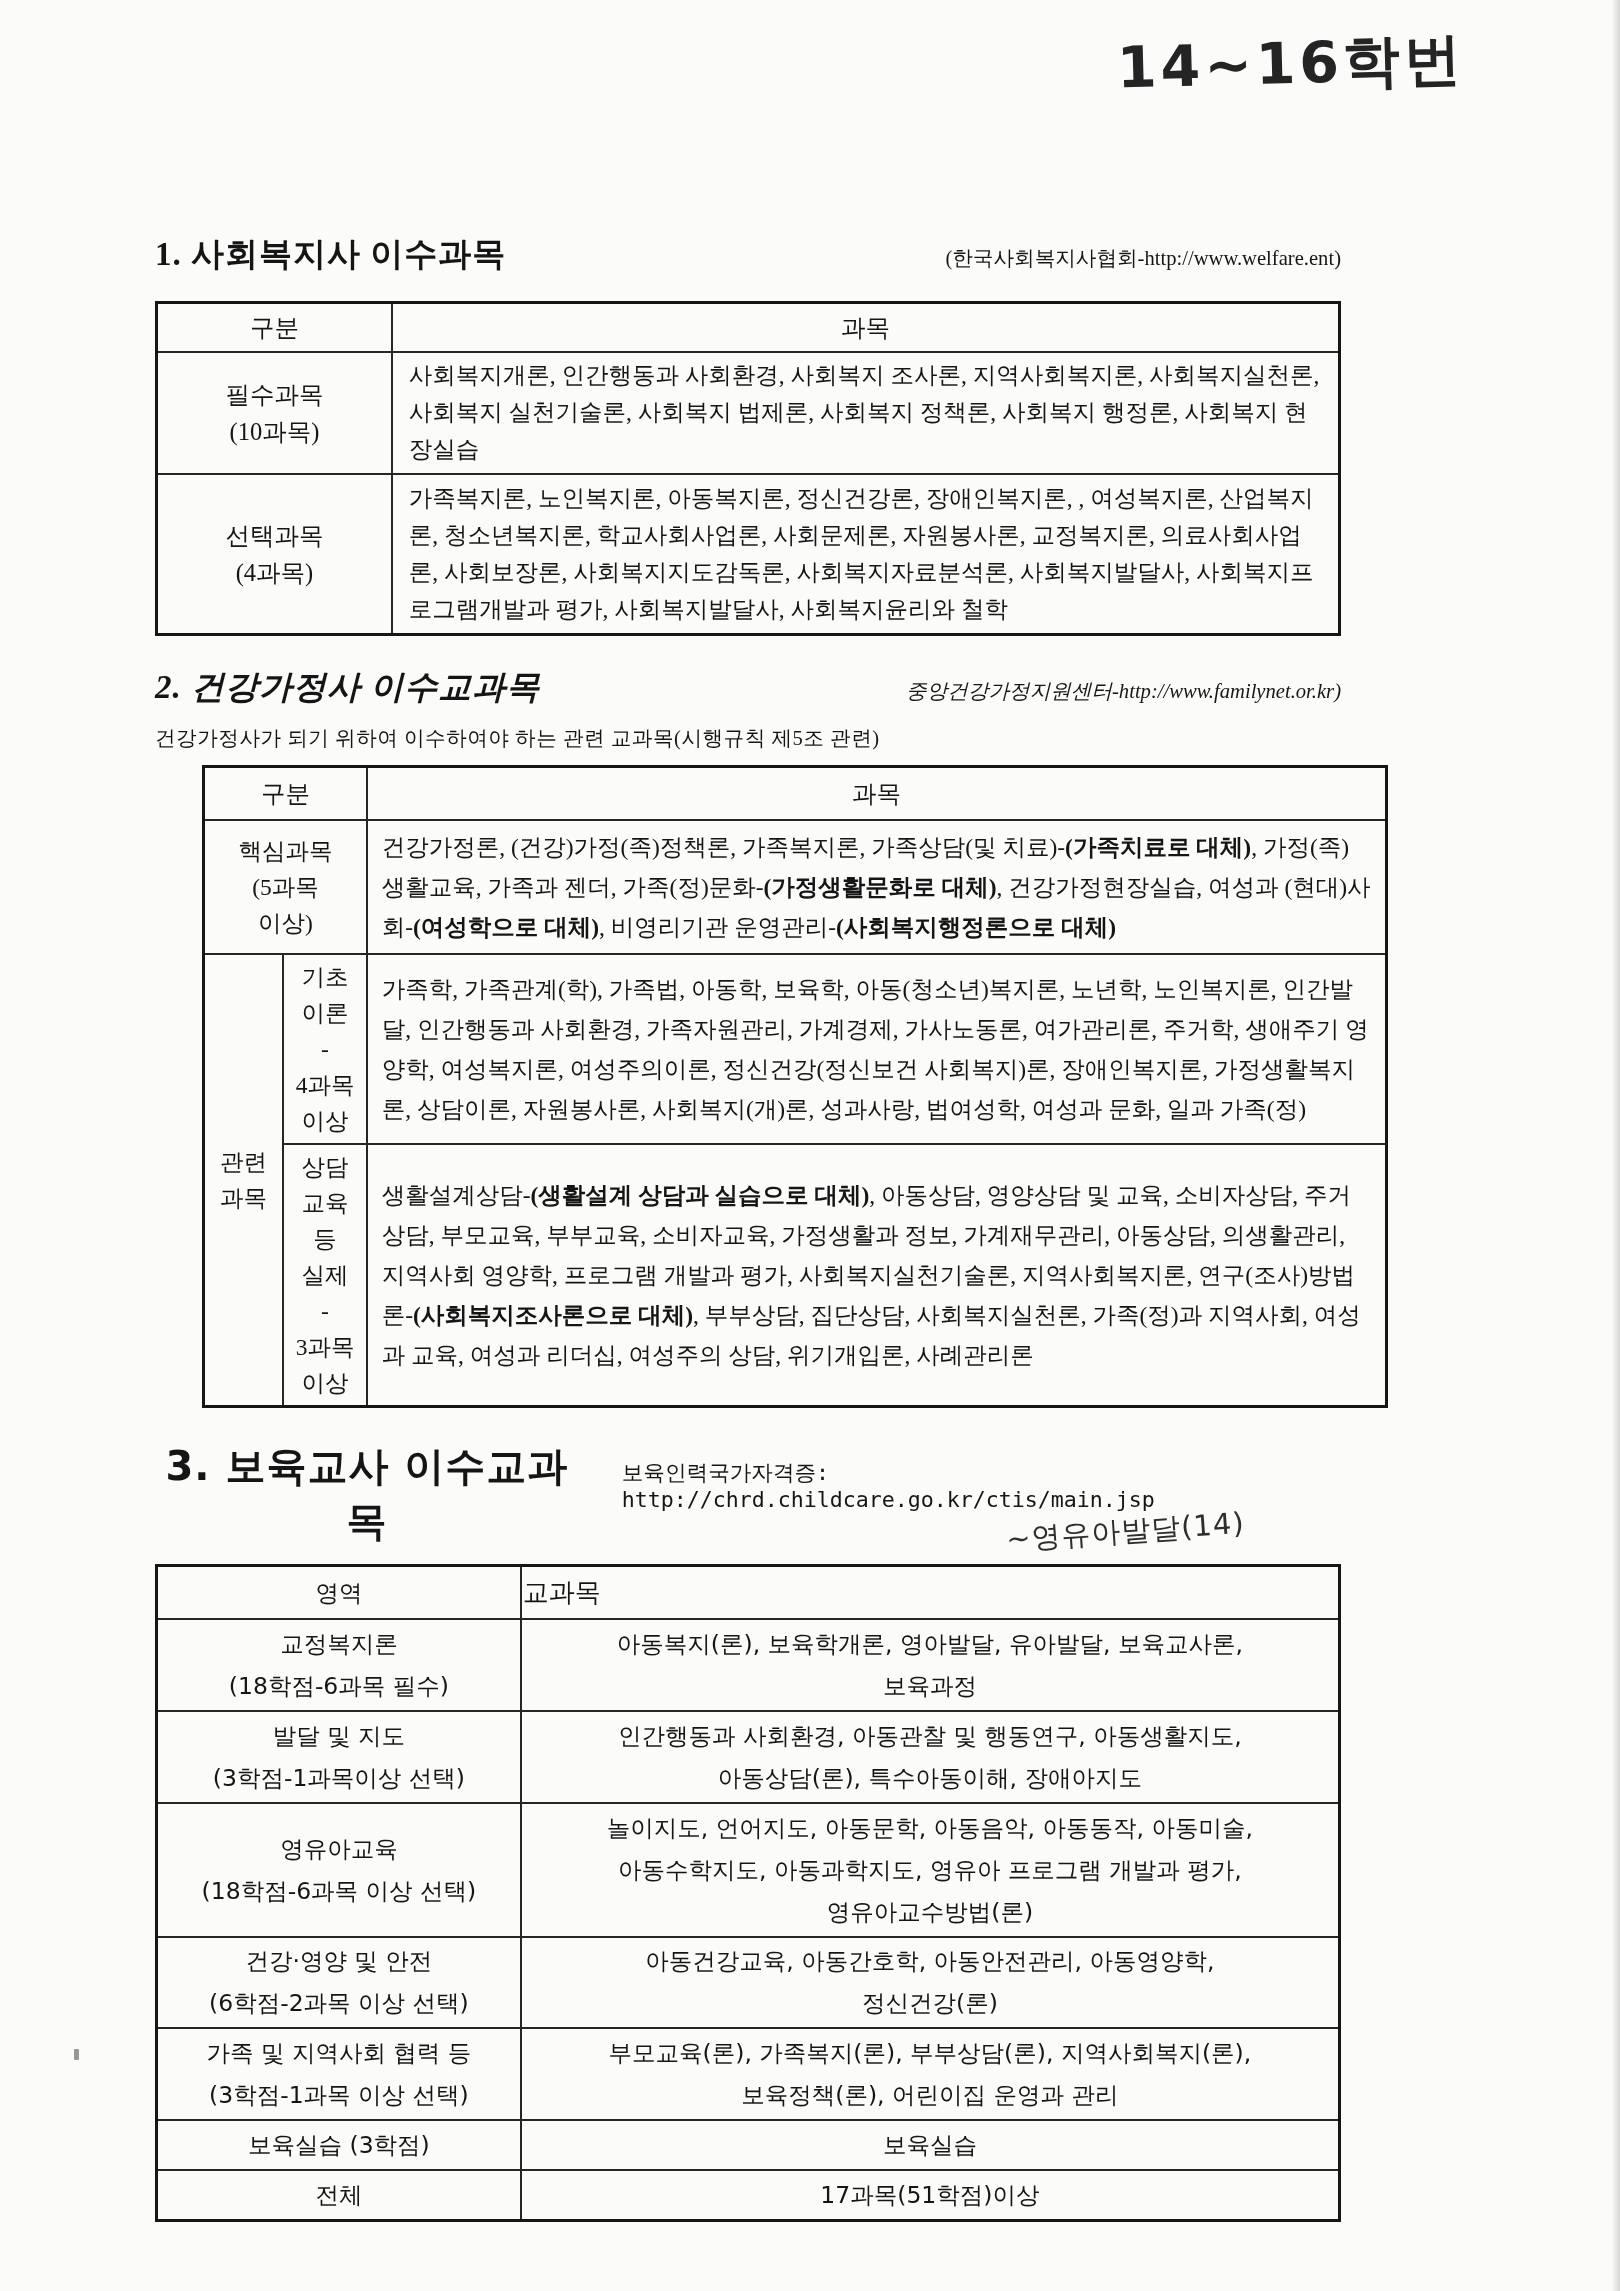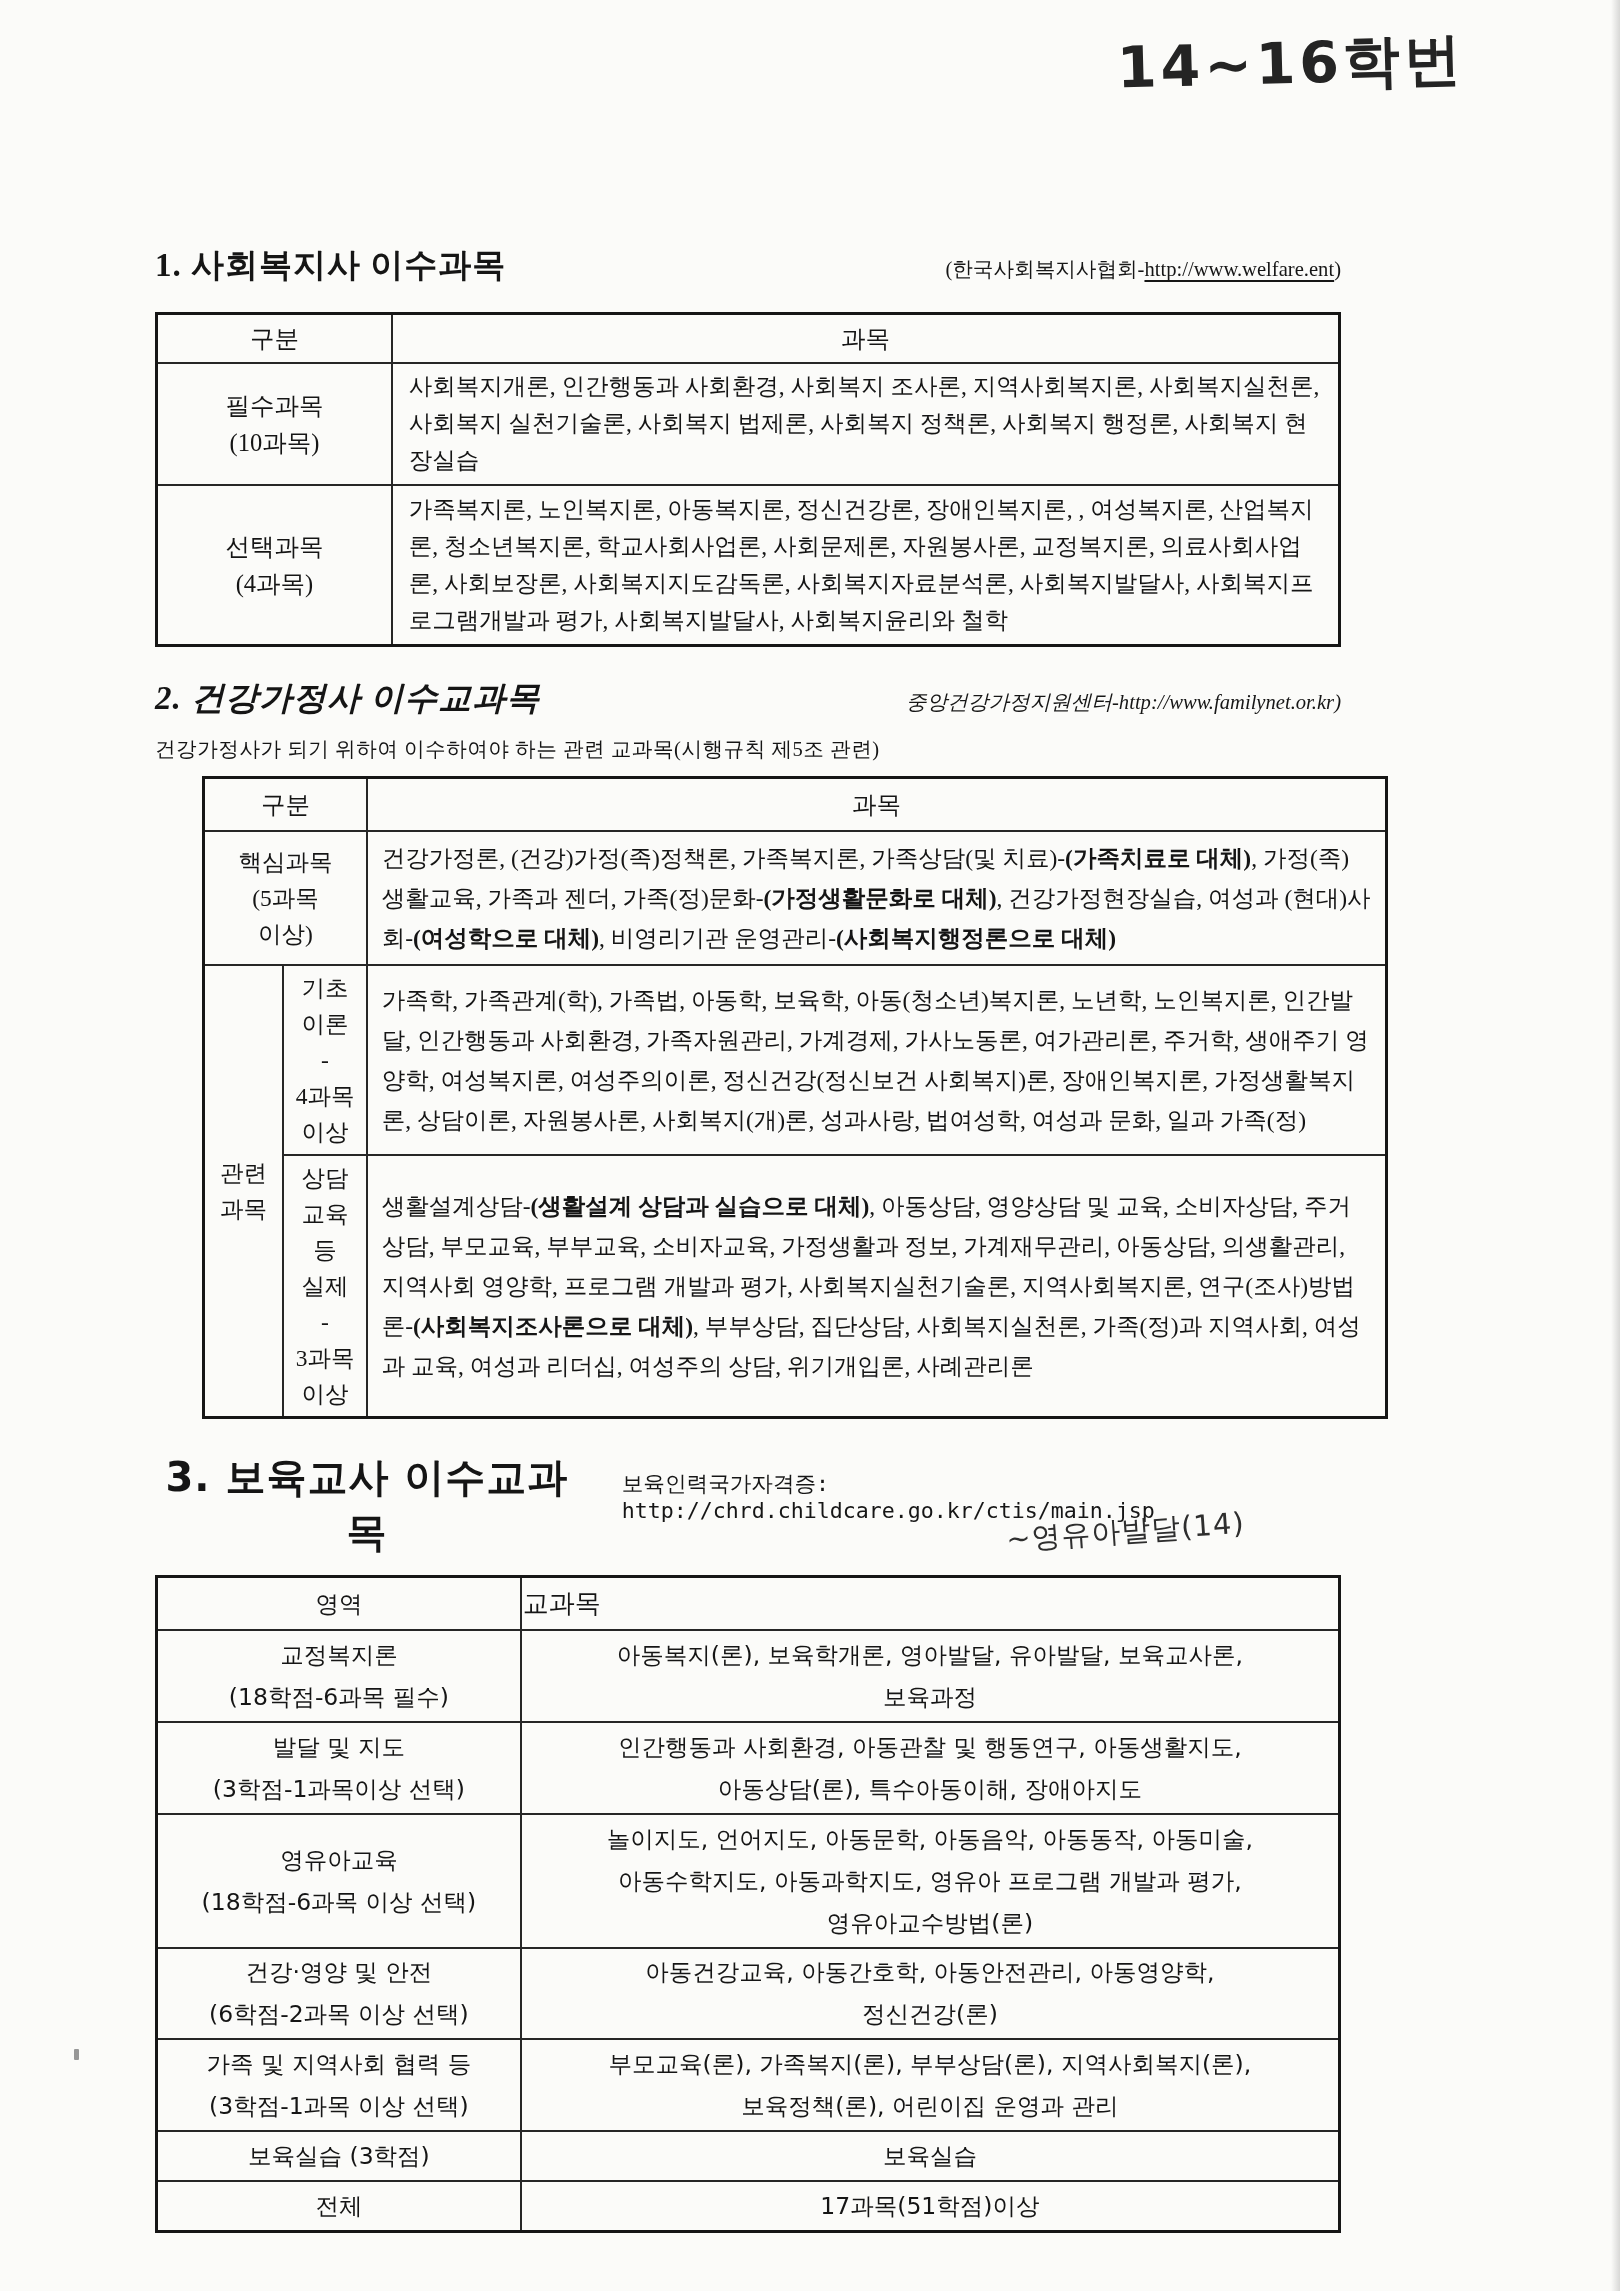--- a/index.html
+++ b/index.html
@@ -28,32 +28,32 @@
     white-space:nowrap;
   }
   .hand-note {
     position:absolute; top:1512px; left:1006px;
     font-family:"DejaVu Sans", sans-serif;
     font-size:29px; font-weight:500; letter-spacing:1px;
     color:#2e2e2e; transform:rotate(-4deg);
     white-space:nowrap; z-index:5;
   }
   .content {
-    position:absolute; left:155px; top:16px; width:1186px;
+    position:absolute; left:155px; top:5px; width:1186px;
     padding-top:227px;
   }
   .sec-head { display:flex; align-items:baseline; }
   .sec-head.between { justify-content:space-between; }
   .sec-title {
     margin:0; font-size:33px; font-weight:700; letter-spacing:1px;
     font-family:"Liberation Serif", serif;
   }
   .sec-title.sans { font-family:"DejaVu Sans", sans-serif; font-size:40px;text-align:center; }
   .src { font-size:20.6px; color:#161616; }
-  .src .url { text-decoration:underline; text-underline-offset:3.9px; }
+  .src .url { text-underline-offset:3.9px; }
   .src.mono { font-family:"DejaVu Sans Mono", monospace; font-size:21.6px; margin-left:43px; }
   .subtitle { margin:13.7px 0 0 0; font-size:20.6px; letter-spacing:0.5px; }
 
   table.t { border-collapse:collapse; width:100%; border:3.9px solid #161616; }
   table.t th, table.t td { border:2px solid #262626; font-weight:normal; }
   .pre { white-space:pre-line; }
 
   
   .t1 { margin-top:23.5px; }
   .t1 th { height:45px; font-size:24.5px; text-align:center; }

